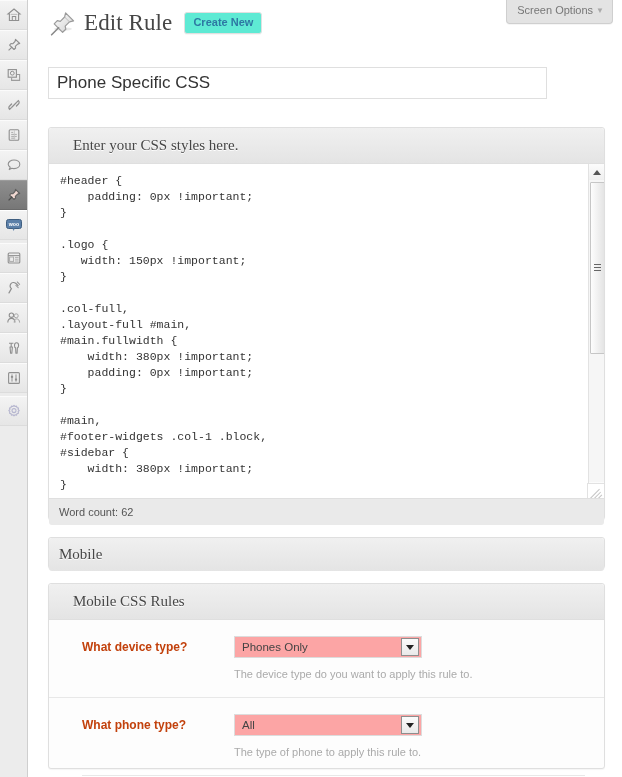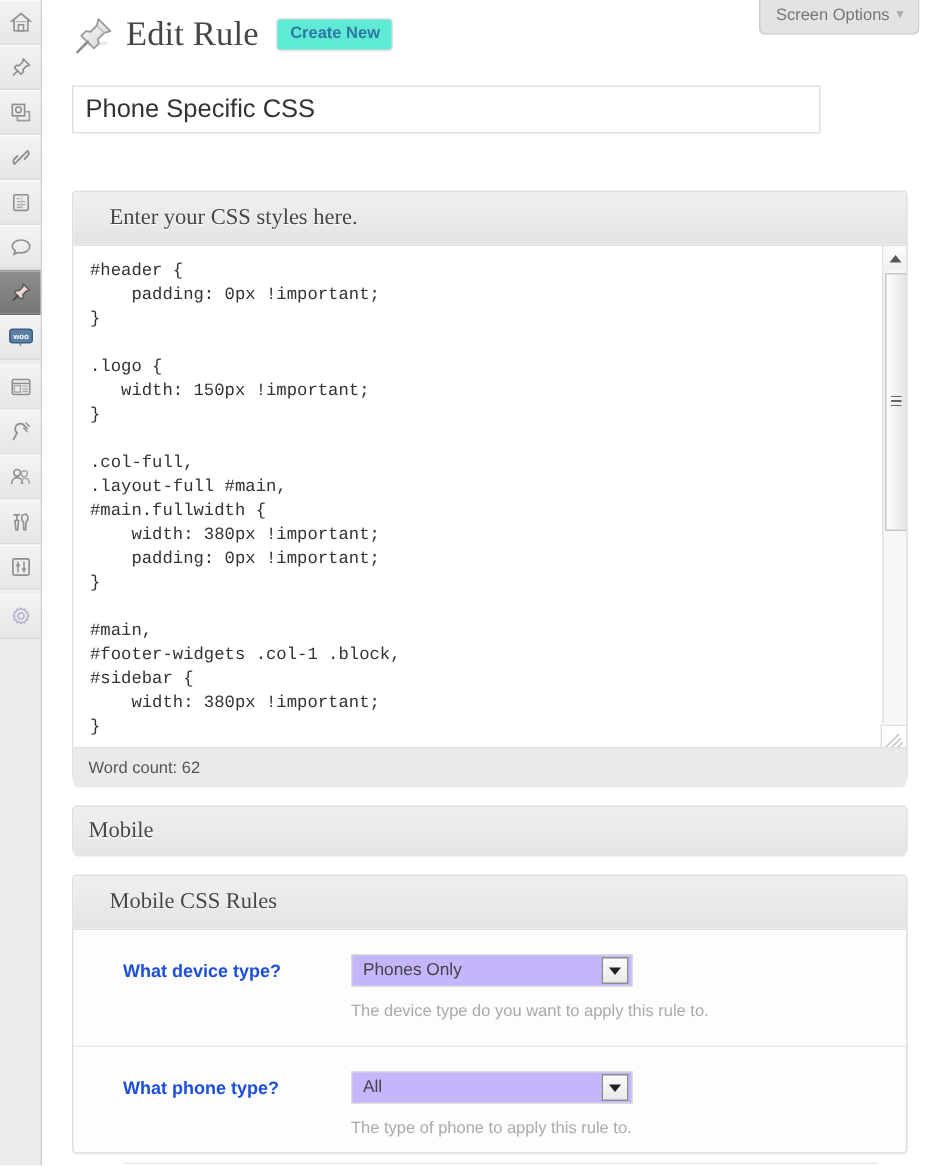--- a/index.html
+++ b/index.html
@@ -119,21 +119,21 @@
     color: #2d78a3;
     text-decoration: none;
     cursor: pointer;
     box-shadow: 0 1px 0 rgba(0,0,0,.03);
   }
 
   
   #titlediv {
     position: absolute;
     left: 19px;
-    top: 57px;
+    top: 67px;
     width: 499px;
   }
   #title {
     width: 100%;
     box-sizing: border-box;
     padding: 6px 8px;
     font-size: 17px;
     font-family: "Liberation Sans", sans-serif;
     line-height: 22px;
     color: #333;
@@ -291,32 +291,32 @@
     align-items: flex-start;
     padding: 16px 0 0 0;
   }
   .form-row + .form-row .form-row-inner { border-top: 1px solid #e8e8e8; }
   .form-row .th {
     width: 185px;
     box-sizing: border-box;
     padding: 3px 10px 20px 33px;
     font-weight: bold;
     font-size: 12px;
-    color: #1d4ed8;
+    color: #c2410c;
     line-height: 16px;
   }
   .form-row .td {
     flex: 1;
     padding: 0 10px 16px 0;
   }
   .mini-select {
     position: relative;
     width: 188px;
     height: 22px;
-    background: #c4b5fd;
+    background: #fca5a5;
     border: 1px solid #dcdcdc;
     box-sizing: border-box;
     display: flex;
     align-items: center;
     cursor: pointer;
   }
   .mini-select .val {
     padding-left: 7px;
     font-size: 11.5px;
     color: #444;

